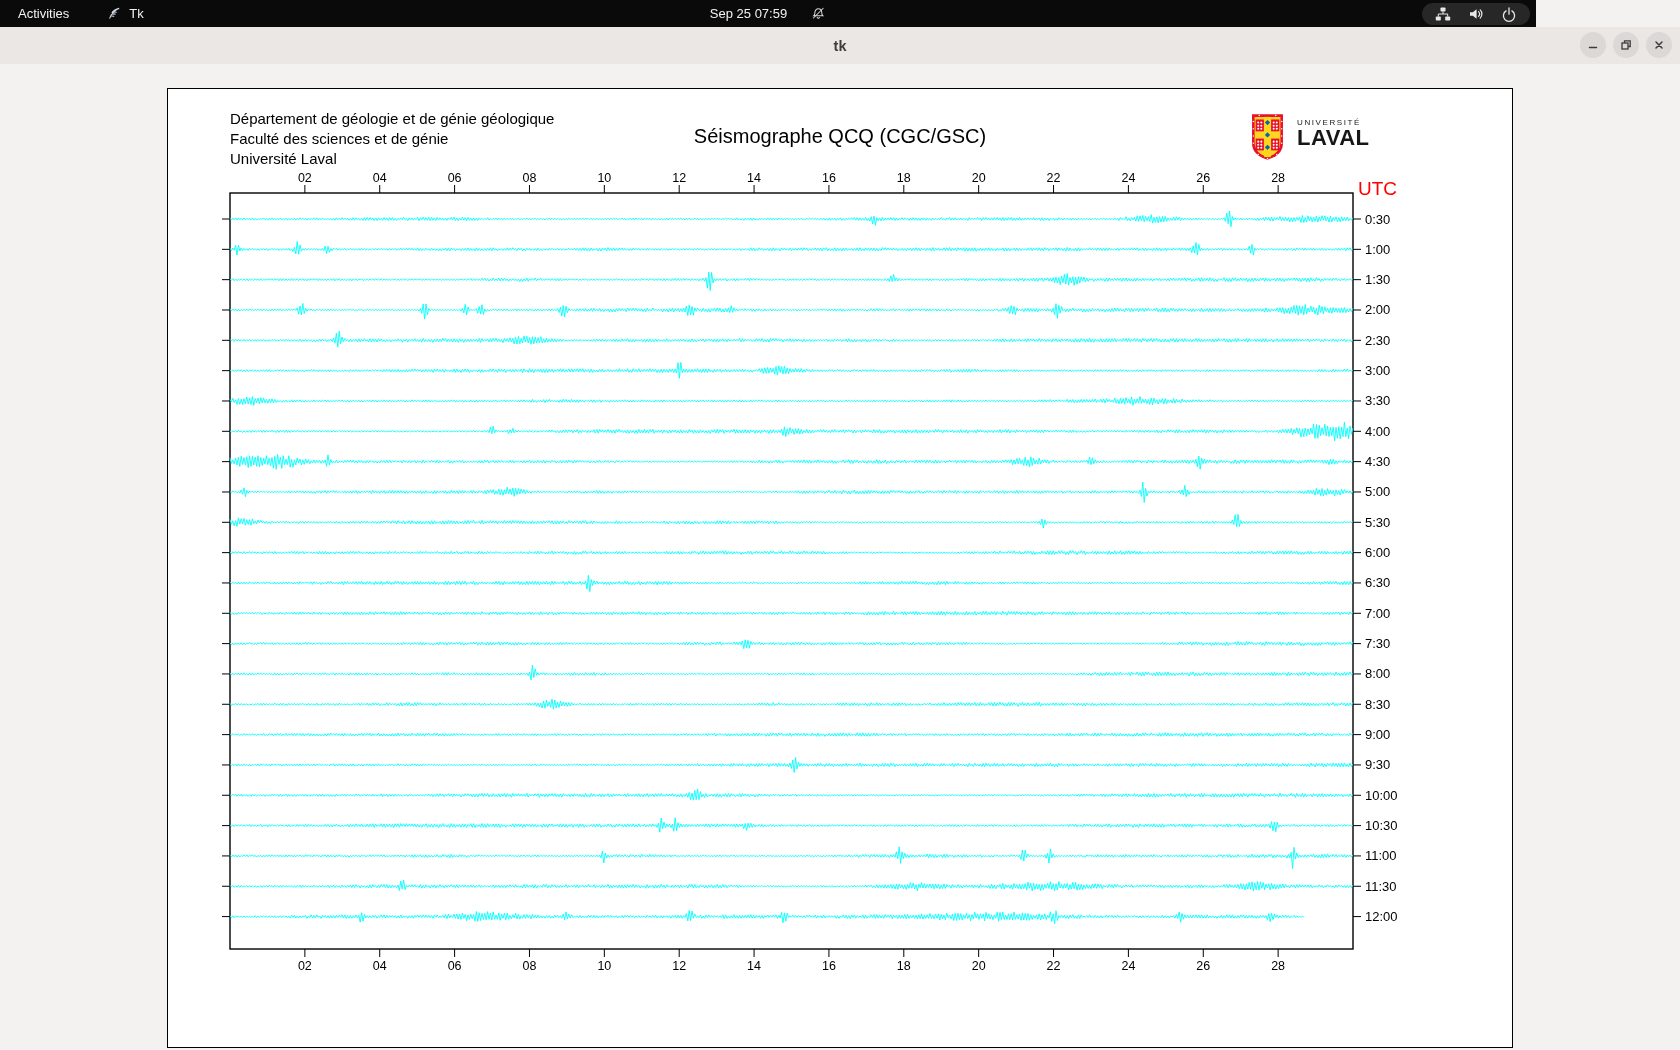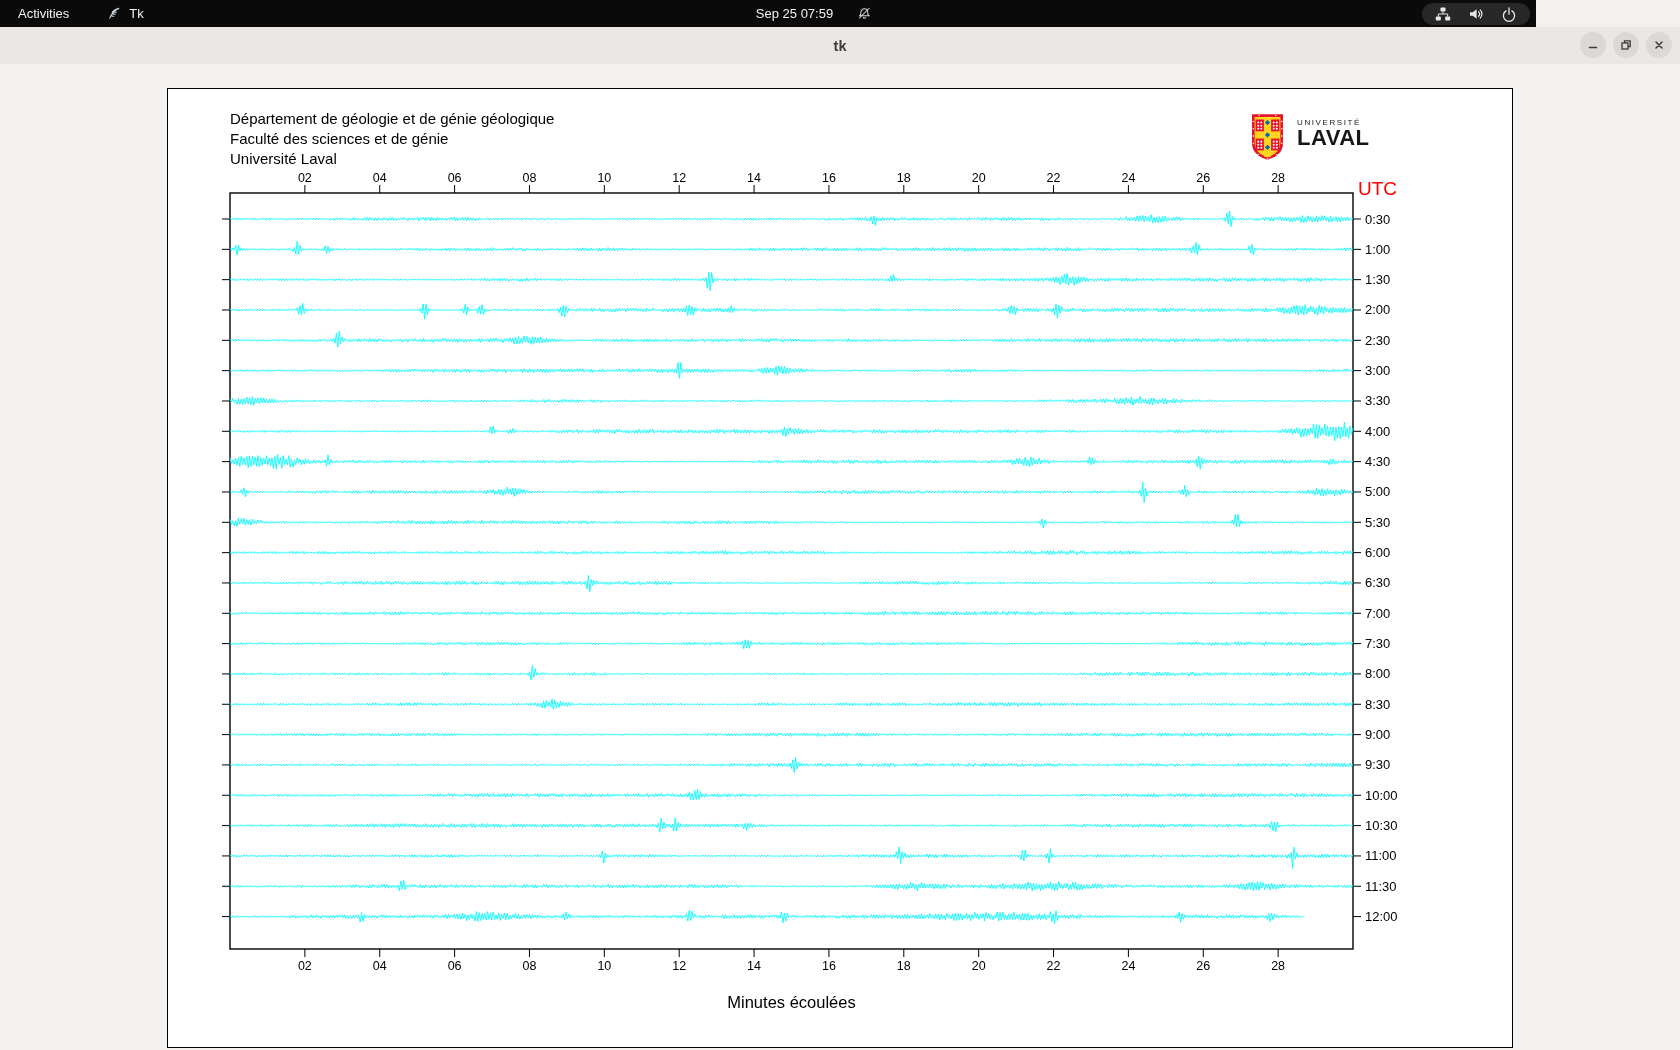--- a/index.html
+++ b/index.html
@@ -5,21 +5,21 @@
   html,body{margin:0;padding:0;}
   body{width:1680px;height:1050px;overflow:hidden;background:#f4f2f1;
        font-family:"Liberation Sans",sans-serif;}
   
   .topbar{position:absolute;left:0;top:0;width:1536px;height:27px;background:#0a0a0a;
           display:flex;align-items:center;color:#f2f2f2;font-size:13px;}
   .tb-item{background:none;border:none;color:#f2f2f2;font-size:13px;
            font-family:"Liberation Sans",sans-serif;padding:0;margin-left:18px;cursor:default;}
   .tb-app{display:flex;align-items:center;gap:7px;margin-left:38px;}
   .tb-center{position:absolute;left:50%;transform:translateX(-50%);display:flex;
-             align-items:center;gap:24px;margin-left:46px;}
+             align-items:center;gap:24px;}
   .tb-right{margin-left:auto;margin-right:6px;}
   .tray{display:flex;align-items:center;gap:17px;background:#272727;border-radius:12px;
         height:22px;padding:0 13px;}
   .tb-icon{display:flex;align-items:center;}
   
   .titlebar{position:absolute;left:0;top:27px;width:1680px;height:37px;background:#ebe7e5;
             border-bottom:1px solid #d8d3d0;display:flex;align-items:center;justify-content:center;}
   .wtitle{font-weight:bold;font-size:14.5px;color:#403c3a;}
   .wbtns{position:absolute;right:8px;top:5px;display:flex;gap:7px;}
   .wbtn{width:26px;height:26px;border-radius:50%;background:#dcd8d6;border:none;
@@ -115,20 +115,21 @@
 
   <div class="content">
     <div class="canvas">
 
       <div class="hdr">
         <div>Département de géologie et de génie géologique</div>
         <div>Faculté des sciences et de génie</div>
         <div>Université Laval</div>
       </div>
 
+      <div class="ptitle">Séismographe QCQ (CGC/GSC)</div>
 
       <div class="logo">
         <svg width="33" height="48" viewBox="0 0 32 46">
           <path d="M1,1 H31 V29 Q31,40.5 16,45 Q1,40.5 1,29 Z" fill="#e8112d"></path>
           <path d="M3.5,3.5 H28.5 V28 Q28.5,38.5 16,42.5 Q3.5,38.5 3.5,28 Z" fill="#ffd520"></path>
           <rect x="12.8" y="3.5" width="6.4" height="39" fill="#ffd520"></rect>
           <rect x="4.5" y="6" width="8" height="11.5" fill="#e8112d"></rect>
           <rect x="19.5" y="6" width="8" height="11.5" fill="#e8112d"></rect>
           <rect x="4.5" y="24.5" width="8" height="11.5" fill="#e8112d"></rect>
           <rect x="19.5" y="24.5" width="8" height="11.5" fill="#e8112d"></rect>
@@ -333,16 +334,15 @@
           <line x1="1185" y1="797.26" x2="1193" y2="797.26" stroke="#000"></line>
           <text x="1197" y="801.76" font-size="13">11:30</text>
           <polyline points="62.0,796.4 63.4,797.8 64.8,796.4 66.2,798.3 67.6,796.6 69.0,798.2 70.4,796.3 71.8,798.3 73.2,796.3 74.6,798.2 76.0,796.9 77.4,797.7 78.8,796.6 80.2,798.2 81.6,796.7 83.0,797.9 84.4,796.9 85.8,798.1 87.2,796.6 88.6,798.3 90.0,796.9 91.4,798.2 92.8,796.6 94.2,798.4 95.6,796.7 97.0,797.9 98.4,796.3 99.8,798.2 101.2,796.2 102.6,797.7 104.0,796.6 105.4,798.3 106.8,796.1 108.2,797.8 109.6,796.8 111.0,798.3 112.4,796.4 113.8,798.3 115.2,796.5 116.6,798.0 118.0,796.5 119.4,798.1 120.8,796.6 122.2,797.6 123.6,796.7 125.0,798.3 126.4,796.7 127.8,798.4 129.2,796.5 130.6,797.9 132.0,796.2 133.4,798.5 134.8,796.2 136.2,798.1 137.6,796.6 139.0,797.9 140.4,796.8 141.8,797.9 143.2,796.7 144.6,798.2 146.0,796.2 147.4,798.0 148.8,796.8 150.2,798.3 151.6,796.6 153.0,798.1 154.4,796.3 155.8,798.1 157.2,796.8 158.6,798.0 160.0,796.2 161.4,798.6 162.8,796.6 164.2,798.1 165.6,796.1 167.0,798.5 168.4,796.5 169.8,798.1 171.2,796.8 172.6,798.7 174.0,796.1 175.4,797.9 176.8,796.7 178.2,798.4 179.6,796.2 181.0,798.0 182.4,795.9 183.8,798.7 185.2,795.8 186.6,798.5 188.0,795.6 189.4,798.1 190.8,796.6 192.2,799.0 193.6,796.4 195.0,798.1 196.4,796.6 197.8,798.5 199.2,796.6 200.6,799.0 202.0,795.8 203.4,799.0 204.8,795.6 206.2,798.1 207.6,796.5 209.0,798.7 210.4,796.1 211.8,798.6 213.2,795.5 214.6,798.1 216.0,795.4 217.4,798.6 218.8,795.5 220.2,799.1 221.6,796.0 223.0,798.8 224.4,796.1 225.8,798.4 227.2,796.5 228.6,798.6 230.0,796.0 231.4,801.6 232.8,792.0 234.2,800.1 235.6,791.1 237.0,800.6 238.4,796.3 239.8,798.1 241.2,796.1 242.6,798.0 244.0,795.5 245.4,798.1 246.8,795.6 248.2,798.0 249.6,796.6 251.0,798.6 252.4,795.4 253.8,799.1 255.2,796.4 256.6,798.8 258.0,795.8 259.4,798.2 260.8,796.5 262.2,799.0 263.6,796.1 265.0,798.3 266.4,795.8 267.8,799.0 269.2,796.3 270.6,798.3 272.0,795.6 273.4,798.1 274.8,796.3 276.2,798.8 277.6,796.0 279.0,798.3 280.4,796.1 281.8,797.9 283.2,795.7 284.6,798.2 286.0,796.2 287.4,798.6 288.8,795.7 290.2,798.7 291.6,796.1 293.0,797.8 294.4,795.9 295.8,798.3 297.2,796.0 298.6,798.2 300.0,796.2 301.4,798.3 302.8,796.0 304.2,798.4 305.6,796.2 307.0,798.5 308.4,796.4 309.8,797.8 311.2,795.9 312.6,798.4 314.0,796.5 315.4,798.1 316.8,796.5 318.2,797.9 319.6,796.6 321.0,797.9 322.4,796.6 323.8,798.2 325.2,795.9 326.6,798.7 328.0,796.3 329.4,798.2 330.8,796.1 332.2,798.6 333.6,796.2 335.0,798.5 336.4,796.3 337.8,798.7 339.2,796.1 340.6,798.1 342.0,795.7 343.4,797.8 344.8,796.3 346.2,798.4 347.6,795.6 349.0,798.2 350.4,796.6 351.8,798.4 353.2,796.7 354.6,798.9 356.0,795.5 357.4,798.6 358.8,795.6 360.2,798.4 361.6,796.0 363.0,798.1 364.4,795.7 365.8,799.0 367.2,795.7 368.6,799.1 370.0,796.5 371.4,798.0 372.8,796.7 374.2,798.3 375.6,795.4 377.0,797.9 378.4,795.4 379.8,798.9 381.2,796.3 382.6,798.6 384.0,795.7 385.4,797.9 386.8,795.9 388.2,798.6 389.6,796.6 391.0,798.6 392.4,796.2 393.8,798.4 395.2,796.6 396.6,798.0 398.0,795.5 399.4,798.6 400.8,796.2 402.2,798.0 403.6,796.5 405.0,797.9 406.4,795.9 407.8,798.5 409.2,795.8 410.6,798.8 412.0,796.4 413.4,798.0 414.8,796.2 416.2,798.3 417.6,796.3 419.0,798.0 420.4,795.4 421.8,798.0 423.2,796.6 424.6,798.1 426.0,795.7 427.4,798.8 428.8,796.5 430.2,797.8 431.6,796.6 433.0,798.7 434.4,795.8 435.8,798.4 437.2,796.4 438.6,798.0 440.0,795.3 441.4,798.8 442.8,796.3 444.2,798.9 445.6,796.2 447.0,798.0 448.4,796.3 449.8,798.8 451.2,795.9 452.6,798.8 454.0,796.0 455.4,799.0 456.8,795.9 458.2,798.8 459.6,795.7 461.0,798.4 462.4,796.0 463.8,798.3 465.2,795.3 466.6,798.5 468.0,795.9 469.4,798.2 470.8,796.4 472.2,799.0 473.6,796.6 475.0,798.4 476.4,796.6 477.8,799.2 479.2,795.6 480.6,798.9 482.0,796.5 483.4,798.2 484.8,796.2 486.2,799.2 487.6,795.9 489.0,798.8 490.4,796.0 491.8,798.6 493.2,795.4 494.6,798.2 496.0,796.0 497.4,799.0 498.8,795.7 500.2,798.1 501.6,796.7 503.0,798.3 504.4,796.0 505.8,798.5 507.2,796.1 508.6,797.9 510.0,796.2 511.4,798.8 512.8,795.9 514.2,798.4 515.6,796.5 517.0,797.9 518.4,796.2 519.8,799.1 521.2,795.4 522.6,797.9 524.0,795.4 525.4,799.1 526.8,795.4 528.2,798.7 529.6,796.6 531.0,798.7 532.4,795.9 533.8,798.0 535.2,796.2 536.6,799.0 538.0,796.3 539.4,798.7 540.8,796.2 542.2,798.4 543.6,795.9 545.0,798.8 546.4,796.2 547.8,798.4 549.2,795.4 550.6,798.7 552.0,796.2 553.4,798.8 554.8,795.6 556.2,798.4 557.6,795.9 559.0,798.7 560.4,796.3 561.8,797.8 563.2,795.9 564.6,797.9 566.0,796.2 567.4,797.8 568.8,795.9 570.2,798.6 571.6,796.1 573.0,798.1 574.4,796.6 575.8,798.1 577.2,796.7 578.6,797.7 580.0,796.6 581.4,797.9 582.8,796.3 584.2,798.2 585.6,796.2 587.0,798.0 588.4,796.3 589.8,797.7 591.2,796.9 592.6,797.7 594.0,796.4 595.4,797.9 596.8,796.9 598.2,797.7 599.6,796.4 601.0,797.7 602.4,796.4 603.8,798.1 605.2,796.3 606.6,798.0 608.0,796.7 609.4,798.0 610.8,796.4 612.2,798.1 613.6,796.6 615.0,798.1 616.4,797.0 617.8,798.1 619.2,797.0 620.6,797.6 622.0,796.9 623.4,797.7 624.8,796.6 626.2,797.6 627.6,796.8 629.0,797.8 630.4,796.7 631.8,797.8 633.2,796.6 634.6,797.6 636.0,796.9 637.4,797.9 638.8,796.7 640.2,797.8 641.6,796.9 643.0,798.1 644.4,797.0 645.8,797.5 647.2,796.9 648.6,798.0 650.0,796.7 651.4,797.8 652.8,796.4 654.2,798.2 655.6,796.3 657.0,798.0 658.4,796.9 659.8,797.8 661.2,796.9 662.6,798.2 664.0,796.5 665.4,798.3 666.8,796.9 668.2,797.9 669.6,796.9 671.0,798.0 672.4,796.5 673.8,797.9 675.2,796.8 676.6,798.2 678.0,796.7 679.4,798.2 680.8,796.8 682.2,797.8 683.6,796.8 685.0,798.1 686.4,796.1 687.8,798.1 689.2,796.6 690.6,797.7 692.0,796.7 693.4,797.7 694.8,796.6 696.2,797.8 697.6,795.9 699.0,798.1 700.4,796.1 701.8,797.7 703.2,796.1 704.6,798.5 706.0,796.6 707.4,798.7 708.8,795.8 710.2,798.9 711.6,795.9 713.0,798.6 714.4,796.0 715.8,799.1 717.2,795.7 718.6,799.2 720.0,795.9 721.4,798.8 722.8,795.3 724.2,799.4 725.6,795.6 727.0,800.0 728.4,795.1 729.8,800.3 731.2,795.1 732.6,798.7 734.0,795.8 735.4,799.7 736.8,795.8 738.2,800.3 739.6,795.5 741.0,799.3 742.4,793.5 743.8,799.2 745.2,794.1 746.6,800.0 748.0,795.6 749.4,801.7 750.8,795.3 752.2,798.7 753.6,793.6 755.0,799.1 756.4,794.7 757.8,799.0 759.2,795.5 760.6,798.5 762.0,795.0 763.4,799.1 764.8,795.0 766.2,799.9 767.6,794.9 769.0,799.1 770.4,795.2 771.8,799.8 773.2,796.1 774.6,799.5 776.0,794.9 777.4,799.5 778.8,795.5 780.2,798.0 781.6,796.3 783.0,799.1 784.4,795.5 785.8,798.4 787.2,796.4 788.6,798.5 790.0,795.6 791.4,798.5 792.8,796.5 794.2,799.0 795.6,796.3 797.0,798.0 798.4,795.8 799.8,798.2 801.2,796.3 802.6,798.3 804.0,795.9 805.4,799.0 806.8,796.0 808.2,798.1 809.6,796.1 811.0,799.2 812.4,795.4 813.8,798.2 815.2,796.5 816.6,798.3 818.0,796.5 819.4,798.8 820.8,796.2 822.2,799.5 823.6,795.2 825.0,799.5 826.4,796.2 827.8,799.8 829.2,796.2 830.6,798.2 832.0,795.4 833.4,799.6 834.8,794.4 836.2,800.1 837.6,795.6 839.0,798.5 840.4,796.0 841.8,799.4 843.2,795.9 844.6,800.2 846.0,794.6 847.4,798.7 848.8,795.6 850.2,799.7 851.6,795.1 853.0,800.1 854.4,795.5 855.8,799.7 857.2,794.7 858.6,801.0 860.0,793.2 861.4,799.2 862.8,794.2 864.2,801.8 865.6,794.1 867.0,800.6 868.4,794.9 869.8,800.1 871.2,795.4 872.6,801.7 874.0,795.4 875.4,800.5 876.8,795.4 878.2,799.3 879.6,794.4 881.0,799.5 882.4,792.7 883.8,800.4 885.2,794.8 886.6,801.8 888.0,794.7 889.4,801.1 890.8,792.5 892.2,799.1 893.6,795.3 895.0,799.5 896.4,794.8 897.8,798.9 899.2,794.3 900.6,800.9 902.0,795.5 903.4,800.1 904.8,793.3 906.2,799.8 907.6,793.5 909.0,801.2 910.4,795.3 911.8,800.8 913.2,795.4 914.6,800.7 916.0,795.9 917.4,799.5 918.8,795.6 920.2,799.4 921.6,796.2 923.0,799.7 924.4,795.0 925.8,799.0 927.2,794.7 928.6,799.3 930.0,795.0 931.4,798.5 932.8,795.2 934.2,799.6 935.6,796.1 937.0,798.0 938.4,796.5 939.8,798.7 941.2,795.3 942.6,798.2 944.0,795.7 945.4,798.9 946.8,795.4 948.2,798.2 949.6,795.5 951.0,797.8 952.4,796.6 953.8,799.0 955.2,796.4 956.6,798.0 958.0,795.8 959.4,797.9 960.8,796.2 962.2,798.0 963.6,795.8 965.0,798.6 966.4,796.8 967.8,798.0 969.2,796.2 970.6,798.2 972.0,796.1 973.4,798.2 974.8,795.8 976.2,797.9 977.6,796.3 979.0,798.1 980.4,795.7 981.8,797.8 983.2,795.8 984.6,798.1 986.0,796.0 987.4,797.9 988.8,796.6 990.2,798.5 991.6,796.0 993.0,798.4 994.4,796.3 995.8,798.8 997.2,796.5 998.6,798.2 1000.0,796.5 1001.4,798.3 1002.8,796.3 1004.2,798.7 1005.6,796.5 1007.0,798.1 1008.4,796.1 1009.8,798.5 1011.2,796.4 1012.6,798.6 1014.0,796.7 1015.4,798.2 1016.8,796.4 1018.2,798.4 1019.6,795.8 1021.0,798.8 1022.4,796.2 1023.8,798.8 1025.2,796.7 1026.6,797.8 1028.0,796.2 1029.4,798.5 1030.8,795.9 1032.2,798.5 1033.6,795.8 1035.0,798.7 1036.4,796.1 1037.8,797.8 1039.2,796.7 1040.6,798.3 1042.0,796.7 1043.4,798.5 1044.8,796.5 1046.2,798.7 1047.6,796.7 1049.0,798.2 1050.4,796.4 1051.8,798.3 1053.2,796.7 1054.6,798.1 1056.0,795.6 1057.4,798.4 1058.8,795.6 1060.2,798.8 1061.6,795.4 1063.0,798.2 1064.4,796.1 1065.8,798.7 1067.2,795.9 1068.6,798.7 1070.0,795.5 1071.4,799.7 1072.8,794.5 1074.2,800.1 1075.6,795.2 1077.0,801.0 1078.4,794.8 1079.8,800.2 1081.2,793.4 1082.6,800.4 1084.0,792.9 1085.4,801.8 1086.8,794.1 1088.2,800.8 1089.6,792.5 1091.0,801.2 1092.4,792.8 1093.8,799.3 1095.2,793.6 1096.6,800.9 1098.0,795.1 1099.4,798.9 1100.8,794.9 1102.2,800.9 1103.6,794.2 1105.0,799.8 1106.4,795.3 1107.8,800.2 1109.2,795.9 1110.6,799.6 1112.0,795.4 1113.4,799.0 1114.8,794.9 1116.2,799.0 1117.6,795.5 1119.0,798.0 1120.4,796.5 1121.8,798.9 1123.2,795.8 1124.6,798.2 1126.0,796.0 1127.4,798.9 1128.8,795.6 1130.2,798.4 1131.6,795.6 1133.0,798.1 1134.4,796.0 1135.8,798.2 1137.2,796.0 1138.6,798.2 1140.0,796.1 1141.4,798.5 1142.8,795.9 1144.2,798.7 1145.6,796.7 1147.0,798.1 1148.4,796.5 1149.8,798.2 1151.2,795.8 1152.6,798.1 1154.0,796.3 1155.4,798.6 1156.8,796.7 1158.2,797.9 1159.6,795.8 1161.0,797.9 1162.4,796.5 1163.8,798.1 1165.2,796.8 1166.6,798.6 1168.0,796.1 1169.4,798.4 1170.8,795.9 1172.2,797.7 1173.6,796.6 1175.0,798.3 1176.4,796.3 1177.8,798.6 1179.2,796.4 1180.6,798.6 1182.0,796.4 1183.4,798.6 1184.8,796.1 " fill="none" stroke="#00ffff" stroke-width="0.9"></polyline>
           <line x1="54" y1="827.5899999999999" x2="62" y2="827.5899999999999" stroke="#000"></line>
           <line x1="1185" y1="827.5899999999999" x2="1193" y2="827.5899999999999" stroke="#000"></line>
           <text x="1197" y="832.0899999999999" font-size="13">12:00</text>
           <polyline points="62.0,826.8 63.4,828.5 64.8,826.7 66.2,828.8 67.6,826.9 69.0,828.0 70.4,827.0 71.8,828.2 73.2,827.1 74.6,828.2 76.0,827.0 77.4,828.1 78.8,827.2 80.2,828.3 81.6,827.1 83.0,828.6 84.4,827.0 85.8,828.4 87.2,826.6 88.6,828.6 90.0,827.1 91.4,828.4 92.8,826.8 94.2,828.0 95.6,826.8 97.0,828.3 98.4,826.8 99.8,828.5 101.2,826.9 102.6,828.2 104.0,826.8 105.4,828.4 106.8,826.7 108.2,828.7 109.6,827.1 111.0,828.2 112.4,826.8 113.8,828.5 115.2,826.9 116.6,828.1 118.0,827.0 119.4,828.6 120.8,827.1 122.2,829.1 123.6,826.1 125.0,828.5 126.4,826.3 127.8,829.0 129.2,827.0 130.6,829.1 132.0,826.9 133.4,828.9 134.8,826.8 136.2,828.2 137.6,826.3 139.0,829.3 140.4,827.0 141.8,828.7 143.2,825.8 144.6,829.0 146.0,826.4 147.4,828.9 148.8,825.8 150.2,828.4 151.6,826.9 153.0,829.4 154.4,826.3 155.8,828.2 157.2,826.5 158.6,828.8 160.0,826.6 161.4,829.1 162.8,826.4 164.2,829.0 165.6,826.4 167.0,829.0 168.4,826.2 169.8,828.5 171.2,826.1 172.6,828.3 174.0,825.8 175.4,829.0 176.8,825.9 178.2,829.4 179.6,826.5 181.0,829.3 182.4,826.3 183.8,829.2 185.2,826.7 186.6,829.0 188.0,825.9 189.4,828.8 190.8,826.2 192.2,833.1 193.6,823.7 195.0,832.1 196.4,825.4 197.8,829.0 199.2,826.7 200.6,828.7 202.0,826.6 203.4,828.9 204.8,826.3 206.2,828.5 207.6,826.4 209.0,829.2 210.4,827.0 211.8,828.3 213.2,825.8 214.6,828.6 216.0,825.8 217.4,829.1 218.8,826.3 220.2,828.6 221.6,826.4 223.0,828.1 224.4,826.5 225.8,828.4 227.2,826.6 228.6,829.1 230.0,826.8 231.4,829.0 232.8,826.0 234.2,828.9 235.6,827.0 237.0,828.3 238.4,826.8 239.8,829.2 241.2,826.7 242.6,828.9 244.0,826.6 245.4,829.3 246.8,826.3 248.2,828.2 249.6,825.9 251.0,828.4 252.4,826.1 253.8,828.6 255.2,825.9 256.6,828.4 258.0,826.0 259.4,828.6 260.8,826.3 262.2,828.7 263.6,826.6 265.0,829.3 266.4,825.9 267.8,828.3 269.2,826.0 270.6,828.6 272.0,826.9 273.4,828.5 274.8,826.2 276.2,828.8 277.6,825.5 279.0,829.7 280.4,825.0 281.8,828.8 283.2,826.5 284.6,828.6 286.0,825.2 287.4,829.3 288.8,825.0 290.2,830.1 291.6,825.0 293.0,830.4 294.4,824.1 295.8,829.5 297.2,825.4 298.6,831.7 300.0,825.8 301.4,830.4 302.8,825.1 304.2,829.8 305.6,825.6 307.0,832.2 308.4,822.5 309.8,832.3 311.2,823.7 312.6,831.6 314.0,824.4 315.4,830.5 316.8,824.2 318.2,831.0 319.6,822.6 321.0,830.4 322.4,824.1 323.8,831.0 325.2,822.9 326.6,830.3 328.0,826.0 329.4,830.2 330.8,823.9 332.2,831.3 333.6,825.3 335.0,829.4 336.4,824.2 337.8,830.8 339.2,824.1 340.6,830.3 342.0,826.4 343.4,829.9 344.8,825.7 346.2,828.9 347.6,824.4 349.0,829.9 350.4,825.4 351.8,830.1 353.2,826.6 354.6,829.2 356.0,825.6 357.4,829.3 358.8,825.5 360.2,828.8 361.6,826.1 363.0,829.8 364.4,825.4 365.8,828.6 367.2,826.1 368.6,829.1 370.0,826.0 371.4,829.1 372.8,826.8 374.2,829.0 375.6,826.9 377.0,829.2 378.4,826.6 379.8,828.6 381.2,826.7 382.6,829.2 384.0,827.1 385.4,829.1 386.8,826.0 388.2,828.4 389.6,826.4 391.0,828.4 392.4,826.7 393.8,829.1 395.2,825.0 396.6,830.8 398.0,823.1 399.4,829.7 400.8,825.1 402.2,829.1 403.6,825.9 405.0,828.6 406.4,827.1 407.8,828.1 409.2,826.6 410.6,828.7 412.0,826.4 413.4,828.8 414.8,826.9 416.2,828.7 417.6,826.9 419.0,828.6 420.4,826.2 421.8,828.4 423.2,826.4 424.6,828.6 426.0,826.1 427.4,829.0 428.8,826.5 430.2,828.9 431.6,826.9 433.0,828.6 434.4,826.5 435.8,828.6 437.2,826.5 438.6,828.1 440.0,826.1 441.4,828.3 442.8,826.3 444.2,828.5 445.6,826.9 447.0,828.3 448.4,826.7 449.8,828.8 451.2,826.9 452.6,828.5 454.0,826.5 455.4,828.9 456.8,826.3 458.2,828.0 459.6,826.2 461.0,828.6 462.4,826.6 463.8,828.1 465.2,826.8 466.6,828.8 468.0,826.9 469.4,828.3 470.8,826.6 472.2,828.5 473.6,827.0 475.0,828.3 476.4,826.8 477.8,828.8 479.2,826.3 480.6,828.2 482.0,826.9 483.4,828.7 484.8,826.5 486.2,828.3 487.6,826.2 489.0,828.9 490.4,826.8 491.8,828.6 493.2,826.7 494.6,829.1 496.0,826.7 497.4,828.1 498.8,826.7 500.2,828.6 501.6,826.6 503.0,829.2 504.4,826.4 505.8,828.3 507.2,826.3 508.6,829.2 510.0,826.1 511.4,829.0 512.8,826.3 514.2,829.3 515.6,826.6 517.0,828.3 518.4,824.6 519.8,832.0 521.2,821.4 522.6,831.6 524.0,822.1 525.4,829.2 526.8,824.9 528.2,828.4 529.6,827.0 531.0,828.7 532.4,826.0 533.8,829.2 535.2,826.9 536.6,829.3 538.0,826.1 539.4,828.6 540.8,825.8 542.2,828.4 543.6,826.5 545.0,828.4 546.4,826.6 547.8,828.2 549.2,826.8 550.6,828.4 552.0,826.8 553.4,828.6 554.8,825.7 556.2,829.6 557.6,825.9 559.0,829.3 560.4,826.9 561.8,829.2 563.2,826.6 564.6,829.1 566.0,825.7 567.4,829.1 568.8,826.6 570.2,829.2 571.6,826.3 573.0,829.4 574.4,826.3 575.8,828.7 577.2,826.3 578.6,829.1 580.0,825.9 581.4,828.9 582.8,825.6 584.2,829.2 585.6,826.0 587.0,829.1 588.4,826.3 589.8,828.3 591.2,826.4 592.6,829.3 594.0,826.4 595.4,829.4 596.8,826.5 598.2,828.2 599.6,826.0 601.0,828.4 602.4,826.3 603.8,828.3 605.2,826.1 606.6,828.3 608.0,825.9 609.4,829.4 610.8,826.1 612.2,829.1 613.6,823.3 615.0,833.8 616.4,823.9 617.8,832.1 619.2,824.0 620.6,828.5 622.0,826.7 623.4,828.2 624.8,826.1 626.2,828.4 627.6,826.3 629.0,828.5 630.4,826.5 631.8,828.1 633.2,827.1 634.6,828.7 636.0,826.7 637.4,828.5 638.8,826.2 640.2,828.1 641.6,826.1 643.0,828.1 644.4,826.7 645.8,828.5 647.2,826.0 648.6,829.1 650.0,826.7 651.4,828.3 652.8,826.5 654.2,829.0 655.6,825.9 657.0,828.9 658.4,826.8 659.8,828.3 661.2,826.4 662.6,828.2 664.0,826.8 665.4,828.4 666.8,826.5 668.2,829.3 669.6,826.7 671.0,829.4 672.4,826.9 673.8,828.3 675.2,825.8 676.6,829.0 678.0,826.2 679.4,829.4 680.8,826.5 682.2,829.6 683.6,826.0 685.0,828.4 686.4,825.9 687.8,829.0 689.2,826.7 690.6,828.6 692.0,826.9 693.4,828.5 694.8,825.8 696.2,829.4 697.6,826.2 699.0,829.2 700.4,826.9 701.8,828.5 703.2,825.8 704.6,828.6 706.0,825.6 707.4,829.4 708.8,825.7 710.2,829.2 711.6,825.9 713.0,829.0 714.4,826.4 715.8,829.3 717.2,825.6 718.6,828.3 720.0,826.1 721.4,828.4 722.8,825.8 724.2,829.7 725.6,826.3 727.0,828.4 728.4,826.3 729.8,829.5 731.2,826.1 732.6,829.4 734.0,826.2 735.4,829.2 736.8,825.5 738.2,829.8 739.6,825.4 741.0,829.4 742.4,826.3 743.8,828.9 745.2,826.2 746.6,829.2 748.0,826.1 749.4,830.0 750.8,825.8 752.2,829.7 753.6,824.9 755.0,830.0 756.4,825.9 757.8,829.3 759.2,825.8 760.6,829.3 762.0,824.5 763.4,829.4 764.8,826.2 766.2,829.8 767.6,825.0 769.0,829.3 770.4,824.9 771.8,831.0 773.2,825.3 774.6,829.8 776.0,826.2 777.4,830.7 778.8,824.3 780.2,828.9 781.6,826.0 783.0,829.8 784.4,825.1 785.8,831.5 787.2,824.3 788.6,831.5 790.0,824.3 791.4,830.7 792.8,824.6 794.2,831.1 795.6,825.9 797.0,829.5 798.4,824.3 799.8,829.6 801.2,825.7 802.6,831.8 804.0,825.6 805.4,829.8 806.8,823.3 808.2,829.0 809.6,824.9 811.0,830.4 812.4,824.8 813.8,829.3 815.2,824.9 816.6,831.9 818.0,823.4 819.4,829.4 820.8,824.7 822.2,830.2 823.6,825.8 825.0,830.7 826.4,825.9 827.8,829.1 829.2,823.2 830.6,832.2 832.0,823.4 833.4,830.7 834.8,822.9 836.2,830.6 837.6,826.0 839.0,830.6 840.4,824.8 841.8,830.6 843.2,824.7 844.6,830.8 846.0,823.2 847.4,830.3 848.8,825.8 850.2,830.2 851.6,825.1 853.0,831.3 854.4,823.9 855.8,831.0 857.2,824.4 858.6,831.2 860.0,824.4 861.4,831.3 862.8,825.7 864.2,830.5 865.6,826.3 867.0,829.2 868.4,825.8 869.8,830.3 871.2,824.8 872.6,830.9 874.0,825.8 875.4,830.0 876.8,824.8 878.2,830.6 879.6,826.4 881.0,828.9 882.4,822.8 883.8,832.4 885.2,824.8 886.6,834.8 888.0,821.7 889.4,831.5 890.8,826.5 892.2,828.6 893.6,826.1 895.0,828.8 896.4,826.2 897.8,829.3 899.2,826.5 900.6,829.7 902.0,826.1 903.4,828.6 904.8,825.6 906.2,829.2 907.6,826.8 909.0,829.5 910.4,825.9 911.8,829.5 913.2,825.7 914.6,828.4 916.0,827.0 917.4,828.3 918.8,826.7 920.2,828.5 921.6,825.8 923.0,828.5 924.4,826.8 925.8,828.7 927.2,826.3 928.6,828.6 930.0,826.8 931.4,829.0 932.8,826.5 934.2,829.0 935.6,826.9 937.0,828.3 938.4,826.1 939.8,828.7 941.2,826.4 942.6,828.3 944.0,826.3 945.4,828.7 946.8,826.6 948.2,828.4 949.6,826.2 951.0,828.2 952.4,827.1 953.8,828.6 955.2,826.8 956.6,828.4 958.0,826.7 959.4,828.4 960.8,826.7 962.2,828.1 963.6,827.0 965.0,828.3 966.4,826.4 967.8,828.3 969.2,827.0 970.6,828.8 972.0,826.8 973.4,828.8 974.8,826.6 976.2,828.4 977.6,827.1 979.0,828.1 980.4,826.6 981.8,828.8 983.2,826.9 984.6,828.2 986.0,826.8 987.4,828.5 988.8,826.8 990.2,828.3 991.6,827.1 993.0,828.7 994.4,826.1 995.8,828.9 997.2,826.8 998.6,828.7 1000.0,827.0 1001.4,829.0 1002.8,826.8 1004.2,828.1 1005.6,826.6 1007.0,829.0 1008.4,825.5 1009.8,829.3 1011.2,822.9 1012.6,833.3 1014.0,824.5 1015.4,830.2 1016.8,825.8 1018.2,828.7 1019.6,826.1 1021.0,828.8 1022.4,826.4 1023.8,829.0 1025.2,826.1 1026.6,828.5 1028.0,825.8 1029.4,828.9 1030.8,826.1 1032.2,828.9 1033.6,825.8 1035.0,829.1 1036.4,826.5 1037.8,829.1 1039.2,825.8 1040.6,829.0 1042.0,827.0 1043.4,828.7 1044.8,826.8 1046.2,828.9 1047.6,827.0 1049.0,829.3 1050.4,826.9 1051.8,828.8 1053.2,826.3 1054.6,829.3 1056.0,826.7 1057.4,828.6 1058.8,825.7 1060.2,828.8 1061.6,825.9 1063.0,829.1 1064.4,825.8 1065.8,829.2 1067.2,826.8 1068.6,829.2 1070.0,826.5 1071.4,828.8 1072.8,825.9 1074.2,828.2 1075.6,825.9 1077.0,829.0 1078.4,826.4 1079.8,829.1 1081.2,826.3 1082.6,828.8 1084.0,826.1 1085.4,829.0 1086.8,826.8 1088.2,829.3 1089.6,826.7 1091.0,828.9 1092.4,826.3 1093.8,828.3 1095.2,826.4 1096.6,828.8 1098.0,826.5 1099.4,830.5 1100.8,824.6 1102.2,832.7 1103.6,824.3 1105.0,830.7 1106.4,824.9 1107.8,828.5 1109.2,826.0 1110.6,829.0 1112.0,826.6 1113.4,828.6 1114.8,826.2 1116.2,828.5 1117.6,826.0 1119.0,828.5 1120.4,826.6 1121.8,828.9 1123.2,827.0 1124.6,828.1 1126.0,826.4 1127.4,828.4 1128.8,826.7 1130.2,828.6 1131.6,827.1 1133.0,828.6 1134.4,827.0 1135.8,828.2 " fill="none" stroke="#00ffff" stroke-width="0.9"></polyline>
         </svg>
 
       <div class="utc" style="color: rgb(255, 0, 0);">UTC</div>
-      <div class="xlabel">Minutes écoulées</div>
     </div>
   </div>
 </div>
 
 </body></html>

